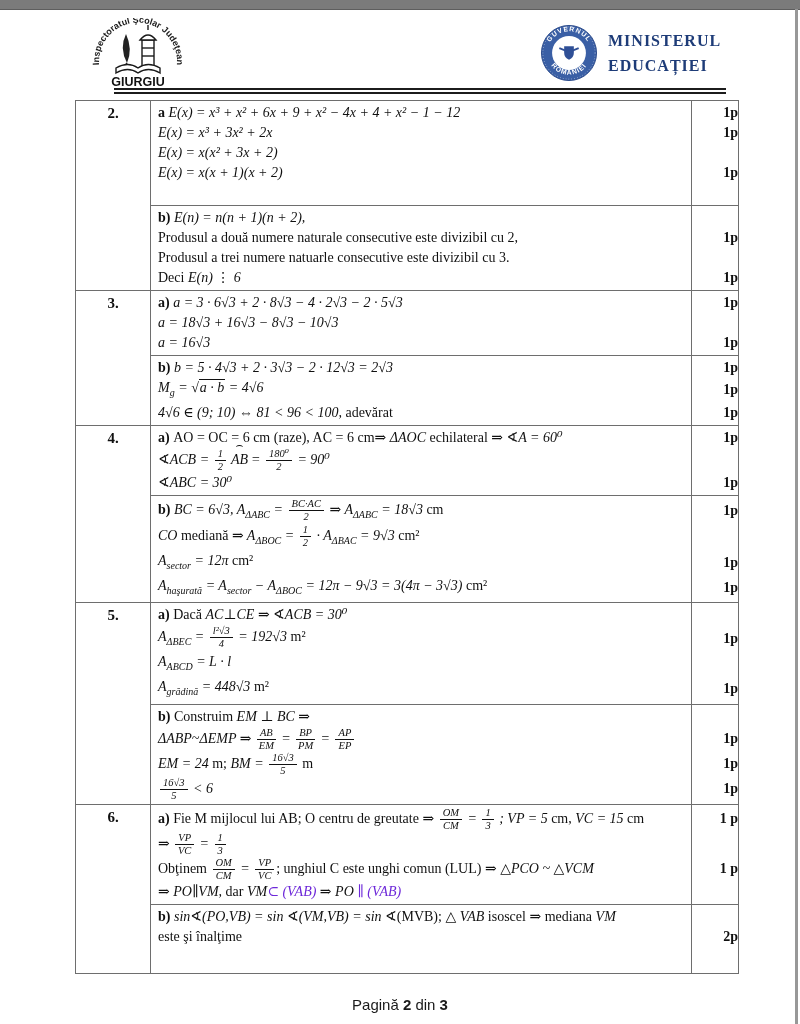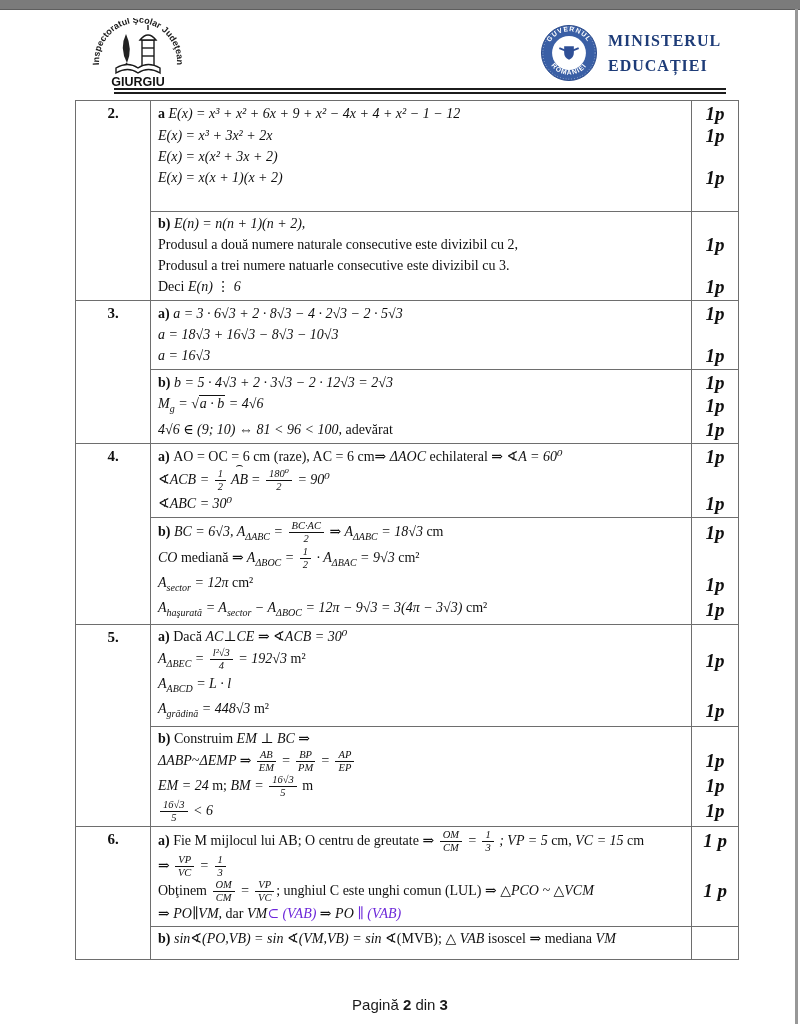--- a/index.html
+++ b/index.html
@@ -20,24 +20,24 @@
   
   .tbl{position:absolute;left:75px;top:100px;width:662px;border:1.5px solid #6e6e6e;background:#fff;}
   .prob{display:flex;border-bottom:1.4px solid #6e6e6e;}
   .prob:last-child{border-bottom:none;}
   .numcell{width:74px;flex:0 0 74px;border-right:1.4px solid #6e6e6e;text-align:center;
            font-weight:700;font-size:15px;padding-top:4px;}
   .parts{flex:1;position:relative;}
   .vsep{position:absolute;top:0;bottom:0;right:46px;width:1.4px;background:#6e6e6e;}
   .part{padding:2px 0;}
   .part.sep{border-bottom:1.4px solid #6e6e6e;}
-  .prob:last-child .part:last-child{padding-bottom:10px;}
+  .prob:last-child .part:last-child{padding-bottom:26px;}
   .line{display:flex;align-items:center;min-height:20px;font-size:14px;}
   .ltext{flex:1;padding:0 7px;line-height:20px;}
-  .lpts{width:46px;flex:0 0 46px;text-align:center;font-weight:700;font-size:19px;font-style:italic;}
+  .lpts{width:46px;flex:0 0 46px;text-align:right;font-weight:700;font-size:14px;}
   .m{font-style:italic;}
   .bld{font-weight:700;}
   .gry{font-style:italic;color:#6d28d9;}
   sub{font-size:10px;font-style:italic;}
   .frac{display:inline-block;vertical-align:middle;text-align:center;margin:0 2px;}
   .fn{display:block;font-size:10.5px;line-height:12px;padding:0 3px;border-bottom:1.1px solid #111;font-style:italic;}
   .fd{display:block;font-size:10.5px;line-height:12px;font-style:italic;}
   .sqr .sqv{border-top:1.2px solid #111;padding:0 1px;font-style:italic;}
   .arc{position:relative;display:inline-block;margin:0 3px;font-style:italic;}
   .arc::before{content:"⌢";position:absolute;top:-9px;left:50%;transform:translateX(-50%);
@@ -290,20 +290,24 @@
             <div class="line">
               <div class="ltext"><span class="m">⇒ PO∥VM,</span><span class=""> dar </span><span class="m">VM</span><span class="gry">⊂ (VAB)</span><span class="m"> ⇒ PO </span><span class="gry">∥ (VAB)</span></div>
               <div class="lpts"></div>
             </div>
           </div>
           <div class="part">
             <div class="line">
               <div class="ltext"><span class="bld">b)  </span><span class="m">sin∢(PO,VB) = sin ∢(VM,VB) = sin ∢</span><span class="">(MVB); </span><span class="m">△ VAB</span><span class=""> isoscel </span><span class="m">⇒</span><span class=""> mediana </span><span class="m">VM</span></div>
               <div class="lpts"></div>
             </div>
+            <div class="line">
+              <div class="ltext"><span class="">este şi înalţime</span></div>
+              <div class="lpts">2p</div>
+            </div>
           </div>
         </div>
       </div>
     </div>
 
   <div class="footer">
     <span>Pagină </span><b>2</b><span> din </span><b>3</b>
   </div>
 
 </div>

